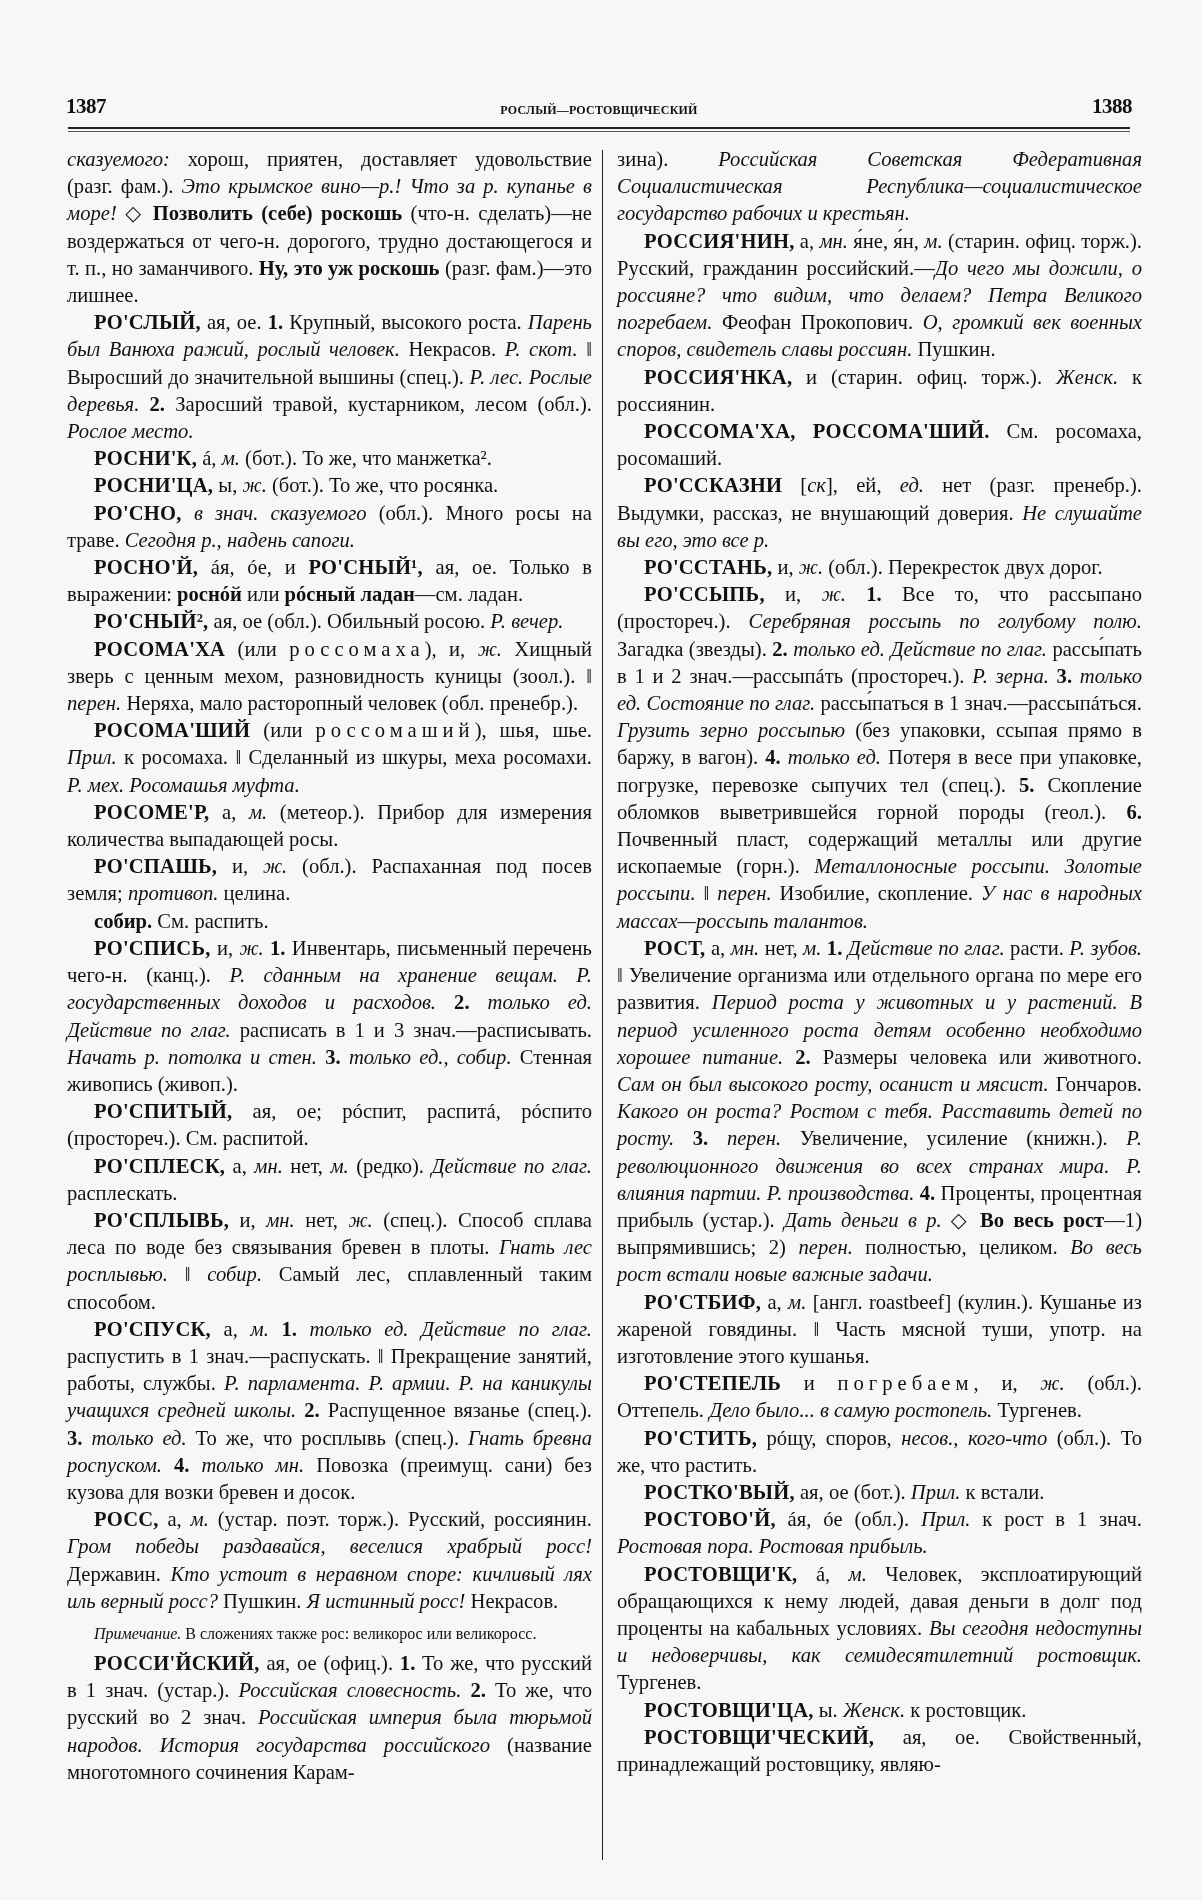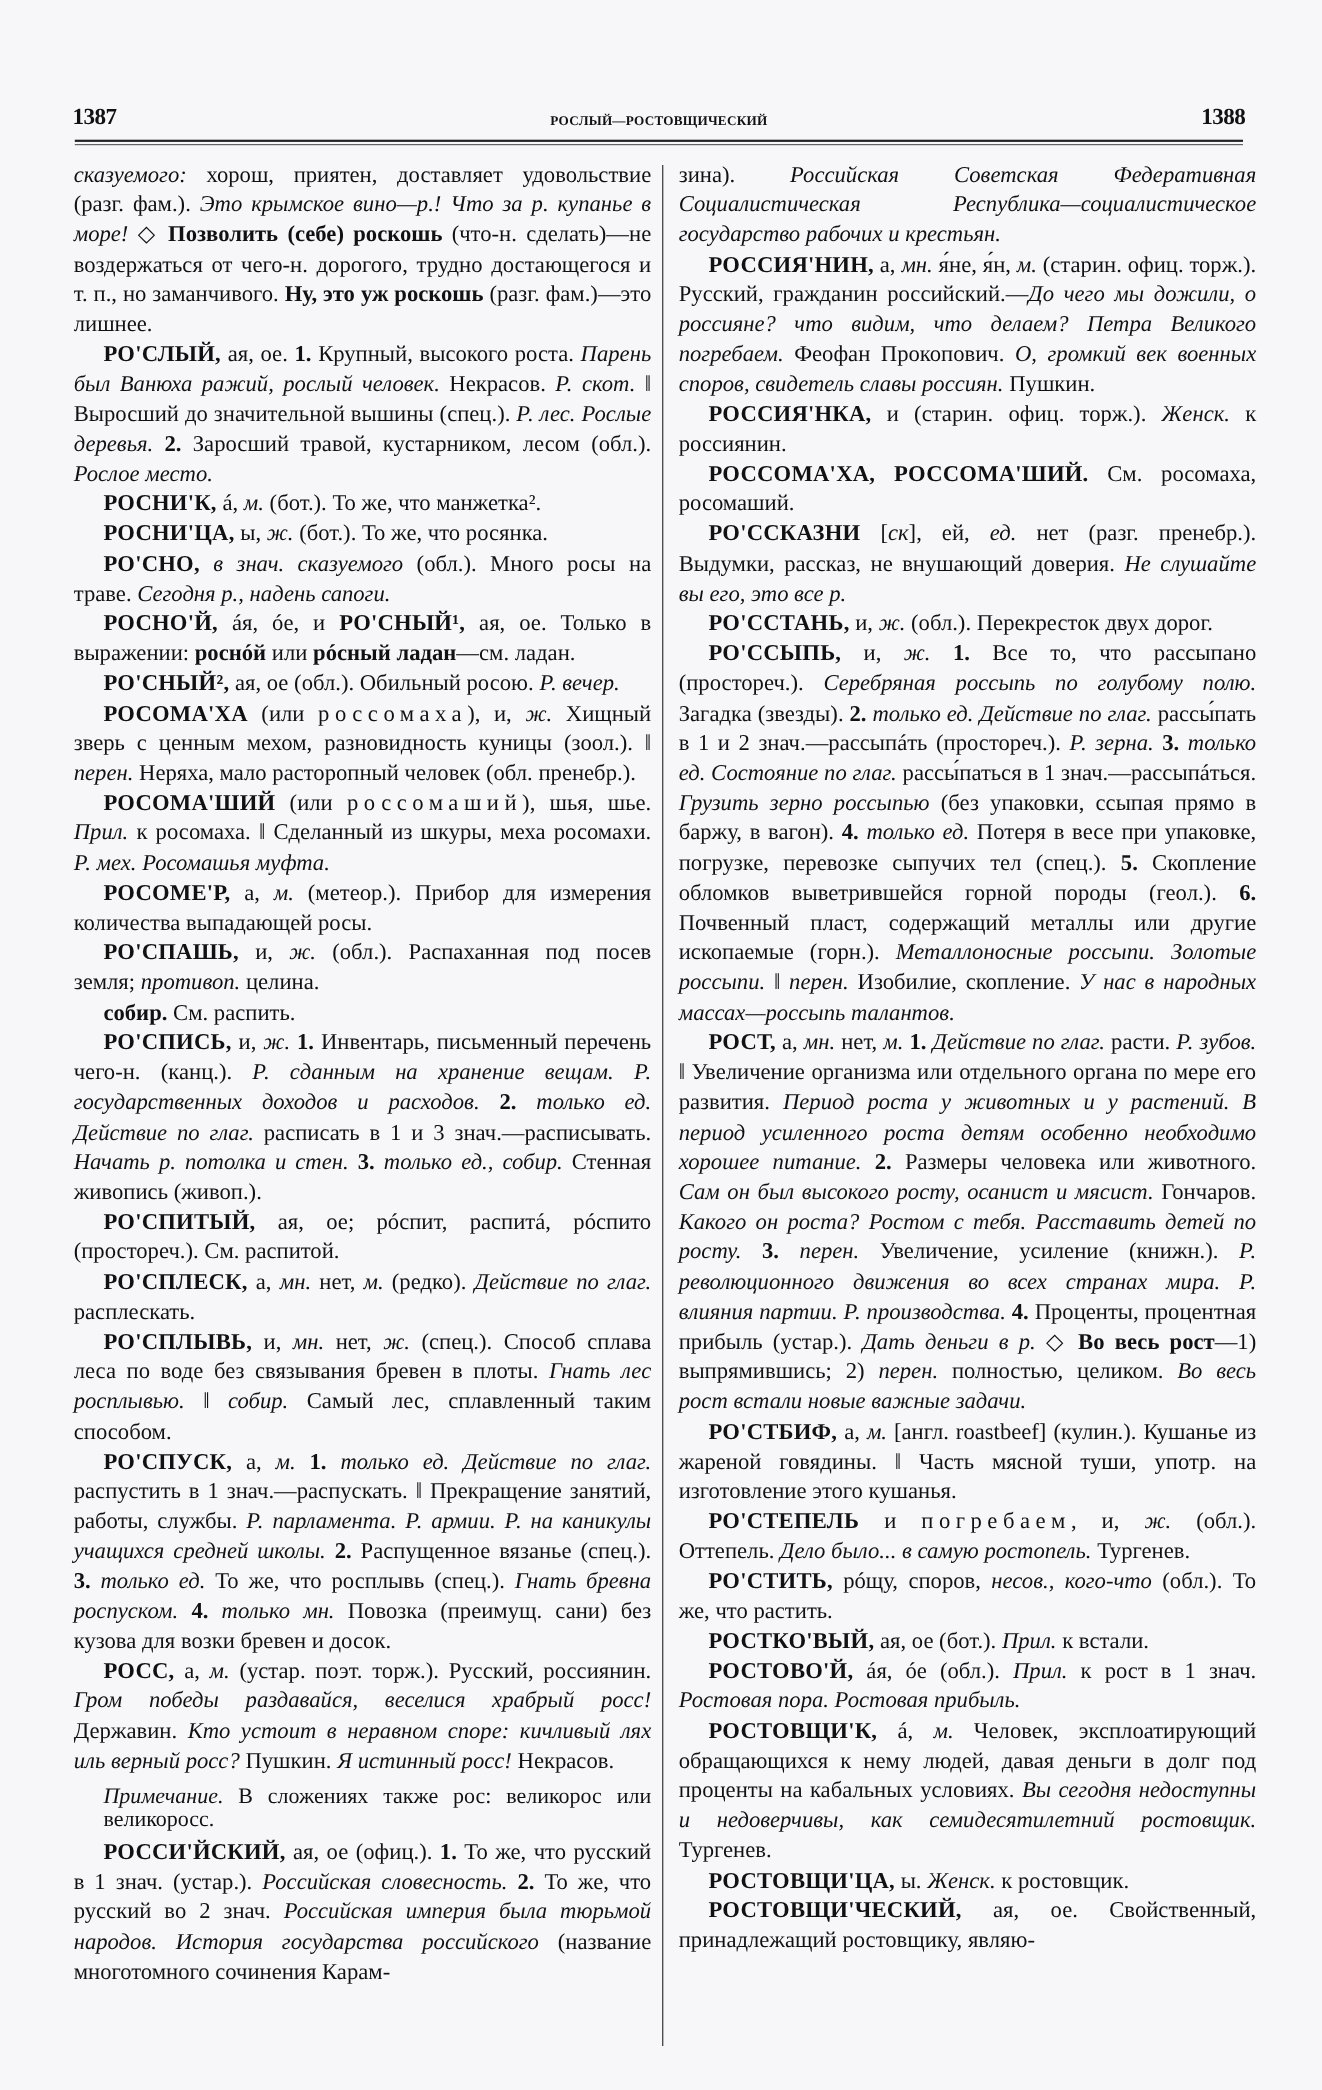--- a/index.html
+++ b/index.html
@@ -20,21 +20,21 @@
   .col-divider { position:absolute; left:602px; top:150px; width:0; height:1710px; border-left:1.5px solid #222; }
   .column {
     position:absolute; top:146px; width:525px;
     font-family:"Liberation Serif",serif; font-size:20.6px; line-height:27.2px;
     text-align:justify; hyphens:manual;
   }
   .col-left { left:67px; }
   .col-right { left:617px; }
   .entry { margin:0; text-indent:0; }
   .entry.new { text-indent:27px; }
-  .entry.note { font-size:20px; line-height:21px; margin:8px 0 6px 0; padding-left:27px; text-indent:0; }
+  .entry.note { font-size:16px; line-height:21px; margin:8px 0 6px 0; padding-left:27px; text-indent:0; }
   .seg-i { font-style:italic; }
   .seg-b { font-weight:bold; }
   .seg-h { font-weight:bold; letter-spacing:0.2px; }
   .seg-sp { letter-spacing:5px; }
 </style>
 </head>
 <body>
 
 <header class="page-header">
   <span class="pg-num">1387</span>

